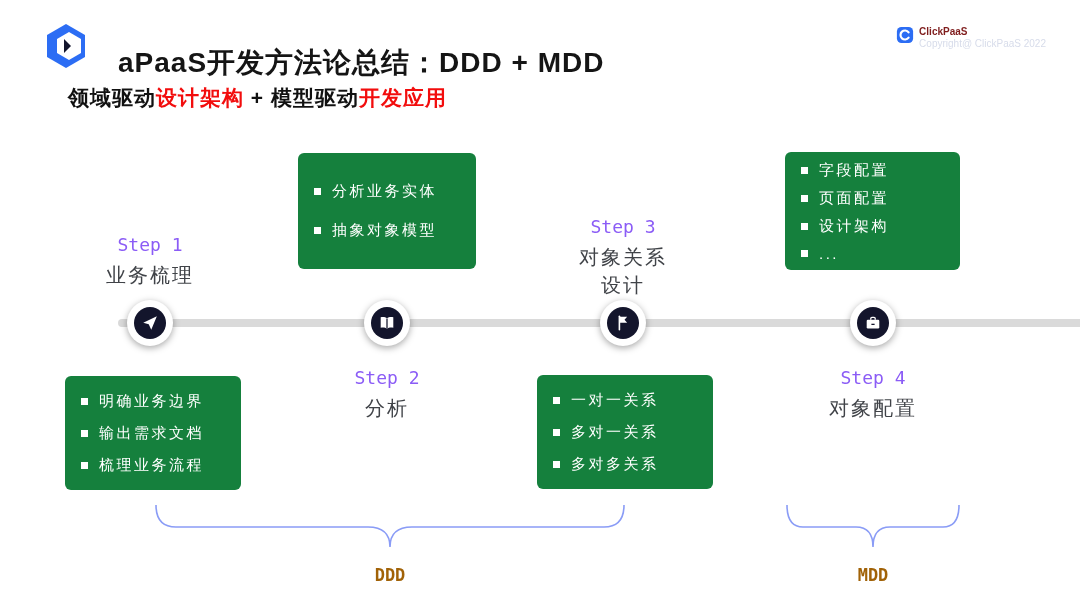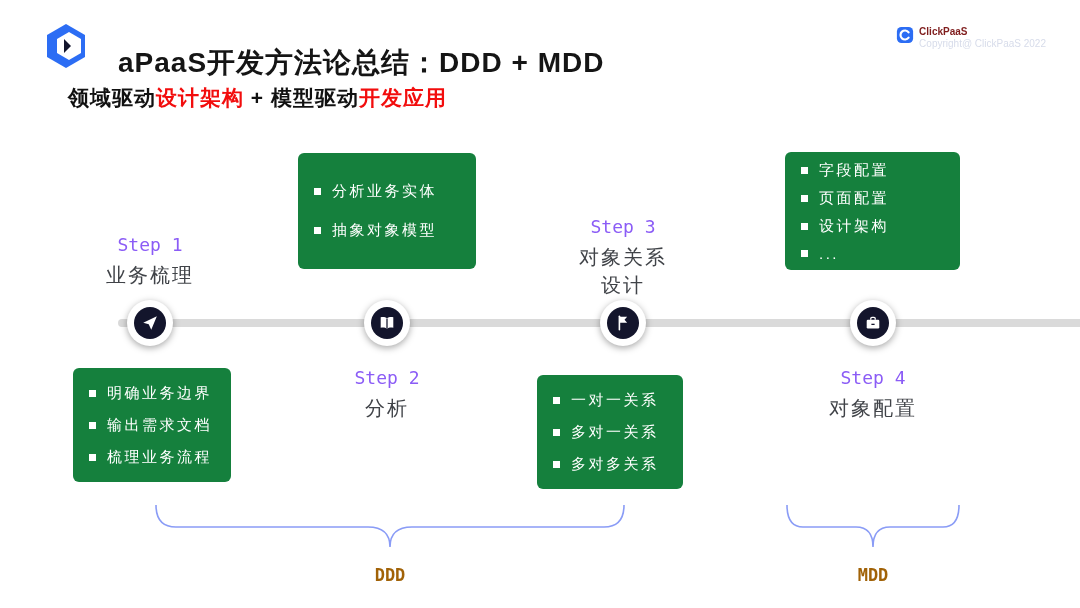--- a/index.html
+++ b/index.html
@@ -118,21 +118,21 @@
     <div class="step-title">
       <div>对象关系</div>
       <div>设计</div>
     </div>
   </div>
   <div class="step-block" style="left:783px;top:367px;">
     <div class="step-label">Step 4</div>
     <div class="step-title">对象配置</div>
   </div>
 
-  <div class="box" style="left:65px;top:368px;width:158px;height:114px;margin-left:8px;">
+  <div class="box" style="left:65px;top:376px;width:176px;height:114px;">
     <div class="box-item">
         <span class="sq"></span>
         <span>明确业务边界</span>
       </div>
     <div class="box-item">
         <span class="sq"></span>
         <span>输出需求文档</span>
       </div>
     <div class="box-item">
         <span class="sq"></span>
@@ -144,21 +144,21 @@
     <div class="box-item">
         <span class="sq"></span>
         <span>分析业务实体</span>
       </div>
     <div class="box-item">
         <span class="sq"></span>
         <span>抽象对象模型</span>
       </div>
   </div>
 
-  <div class="box" style="left:537px;top:375px;width:146px;height:114px;">
+  <div class="box" style="left:537px;top:375px;width:176px;height:114px;">
     <div class="box-item">
         <span class="sq"></span>
         <span>一对一关系</span>
       </div>
     <div class="box-item">
         <span class="sq"></span>
         <span>多对一关系</span>
       </div>
     <div class="box-item">
         <span class="sq"></span>

